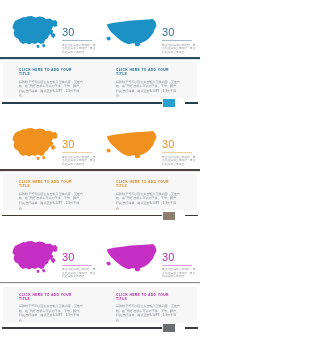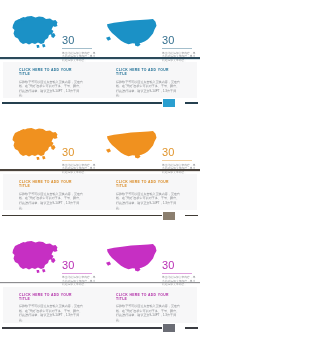--- a/index.html
+++ b/index.html
@@ -10,21 +10,21 @@
          overflow:hidden;flex:0 0 auto;}
 
   
   .maprow{position:absolute;left:0;top:0;width:200px;height:57px;display:flex;}
   .half{position:relative;width:100px;height:57px;}
 
   .mapwrap{position:absolute;left:8px;top:14px;width:52px;height:36px;}
   .mapwrap.us{left:5px;top:17px;width:54px;height:32px;}
   .mapwrap svg{display:block;width:100%;height:100%;}
 
-  .stat{position:absolute;left:62px;top:32px;width:36px;}
+  .stat{position:absolute;left:62px;top:24px;width:36px;}
   .stat .num{font-size:11px;line-height:11px;font-weight:400;letter-spacing:.2px;}
   .stat .num .pct{font-size:5.5px;vertical-align:super;letter-spacing:0;}
   .stat .rule{width:30px;height:1px;margin:2.5px 0 2.5px 0;opacity:.45;}
   .stat .desc{font-size:2.7px;line-height:3.5px;color:#8d8f93;
               letter-spacing:.1px;word-break:break-all;}
 
   
   .divider{position:absolute;left:0;top:57px;width:200px;height:2px;}
   .divider .thick{width:100%;height:1.6px;}
   .divider .thin{width:100%;height:.6px;opacity:.35;}

